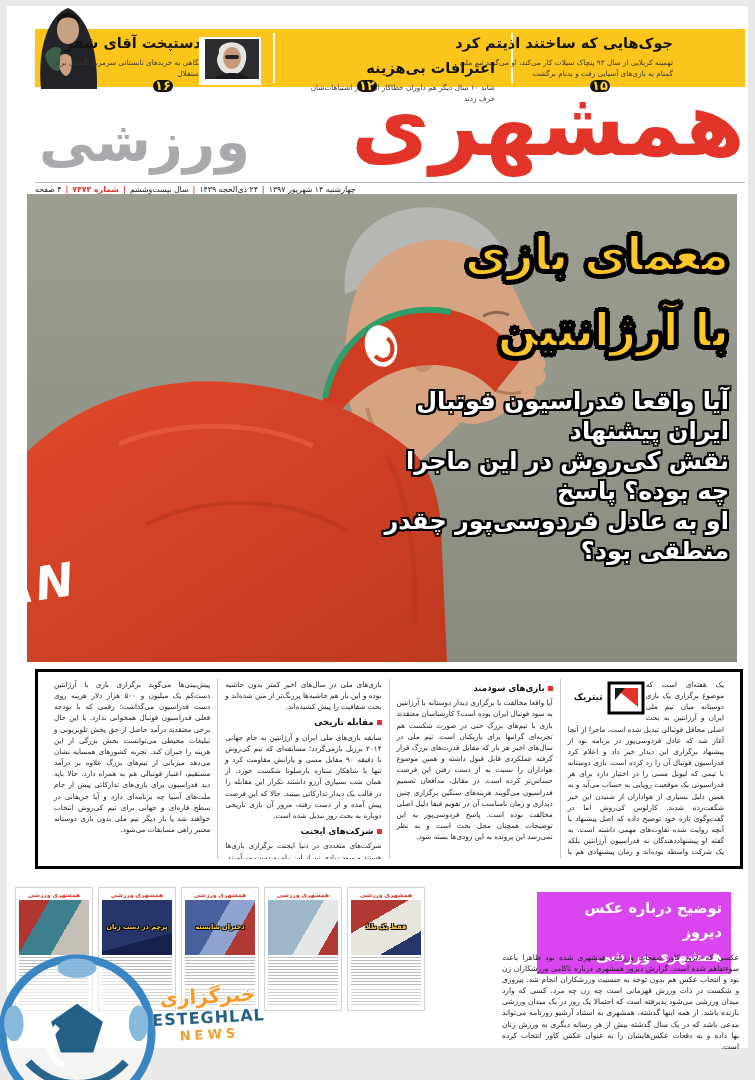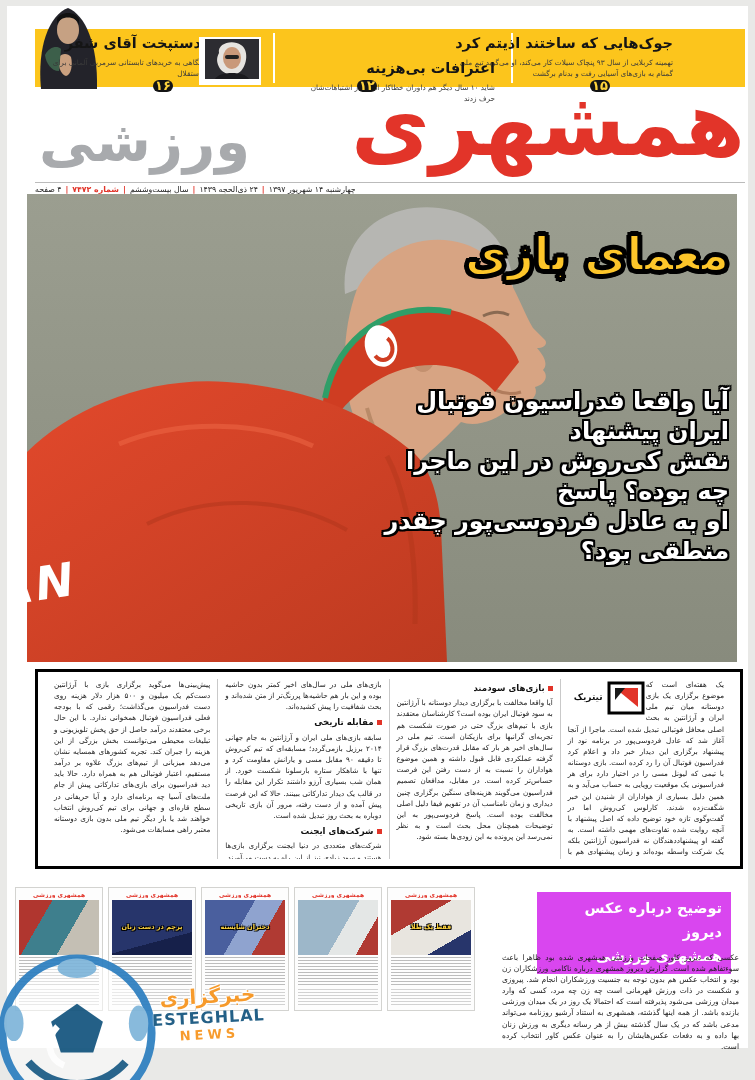--- a/index.html
+++ b/index.html
@@ -64,21 +64,21 @@
   .titr-label{font-size:9px;font-weight:bold;color:#111;}
 
   
   .note-box{position:absolute;left:530px;top:886px;width:194px;background:#d946ef;color:#fff;
             font-size:14.5px;font-weight:bold;line-height:1.65;padding:5px 9px;box-sizing:border-box;
             text-align:right;}
   .note-para{position:absolute;left:495px;top:946px;width:237px;font-size:7.5px;line-height:1.48;
              color:#1c1c1c;text-align:justify;direction:rtl;}
 
   .thumbs{position:absolute;left:8px;top:881px;width:480px;height:128px;display:flex;gap:5px;direction:ltr;}
-  .thumb{width:88px;height:124px;background:#fdfdfd;border:1px solid #d3d3d0;box-sizing:border-box;
+  .thumb{width:78px;height:124px;background:#fdfdfd;border:1px solid #d3d3d0;box-sizing:border-box;
          padding:3px;display:flex;flex-direction:column;gap:2px;overflow:hidden;}
   .th-mast{font-size:6px;font-weight:bold;color:#e23429;text-align:center;white-space:nowrap;overflow:hidden;}
   .th-photo{height:56px;position:relative;display:flex;align-items:center;justify-content:center;}
   .th-headline{font-size:6.5px;font-weight:bold;color:#ffd43c;text-align:center;line-height:1.3;
                text-shadow:1px 1px 0 #000,-1px 1px 0 #000,1px -1px 0 #000,-1px -1px 0 #000;direction:rtl;}
   .th-lines{height:30px;background:repeating-linear-gradient(to bottom,#9a9a9a 0,#9a9a9a 1px,transparent 1px,transparent 3px);opacity:.65;}
   .th-lines2{height:18px;background:repeating-linear-gradient(to bottom,#b5b5b5 0,#b5b5b5 1px,transparent 1px,transparent 3px);opacity:.6;}
   .t1 .th-photo{background:linear-gradient(120deg,#b0362f 0 30%,#3e7f8d 30% 62%,#c4bfb4 62%);}
   .t2 .th-photo{background:linear-gradient(165deg,#27356b 0 70%,#16204a 70%);}
   .t3 .th-photo{background:linear-gradient(120deg,#4a5f9e 0 45%,#8fa3cf 45% 70%,#b03a33 70%);}
@@ -182,20 +182,21 @@
 
       <path d="M-4,468 L-4,262 C40,216 118,182 200,188 C282,194 342,220 388,260 C404,276 412,304 414,334 L420,468 Z" fill="url(#jkG)"></path>
       <path d="M92,250 C150,226 230,226 286,252" stroke="#f06a48" stroke-width="5" fill="none" opacity=".5"></path>
       <path d="M120,330 C180,300 260,302 320,336" stroke="#a83318" stroke-width="4" fill="none" opacity=".4"></path>
       <path d="M360,262 C380,300 390,360 388,430" stroke="#a83318" stroke-width="5" fill="none" opacity=".35"></path>
       <text x="52" y="400" transform="rotate(-9 52 400)" font-family="DejaVu Sans, sans-serif" font-size="46" font-weight="bold" font-style="italic" fill="#ffffff" letter-spacing="3">IRAN</text>
     </svg>
 
     <div class="hero-headline">
       <div class="hl-line">معمای بازی</div>
+      <div class="hl-line">با آرژانتین</div>
     </div>
     <div class="hero-sub">
       <div class="sub-line">آیا واقعا فدراسیون فوتبال ایران پیشنهاد</div>
       <div class="sub-line">نقش کی‌روش در این ماجرا چه بوده؟ پاسخ</div>
       <div class="sub-line">او به عادل فردوسی‌پور چقدر منطقی بود؟</div>
     </div>
 
   </div>
 
   <div class="article-box">

